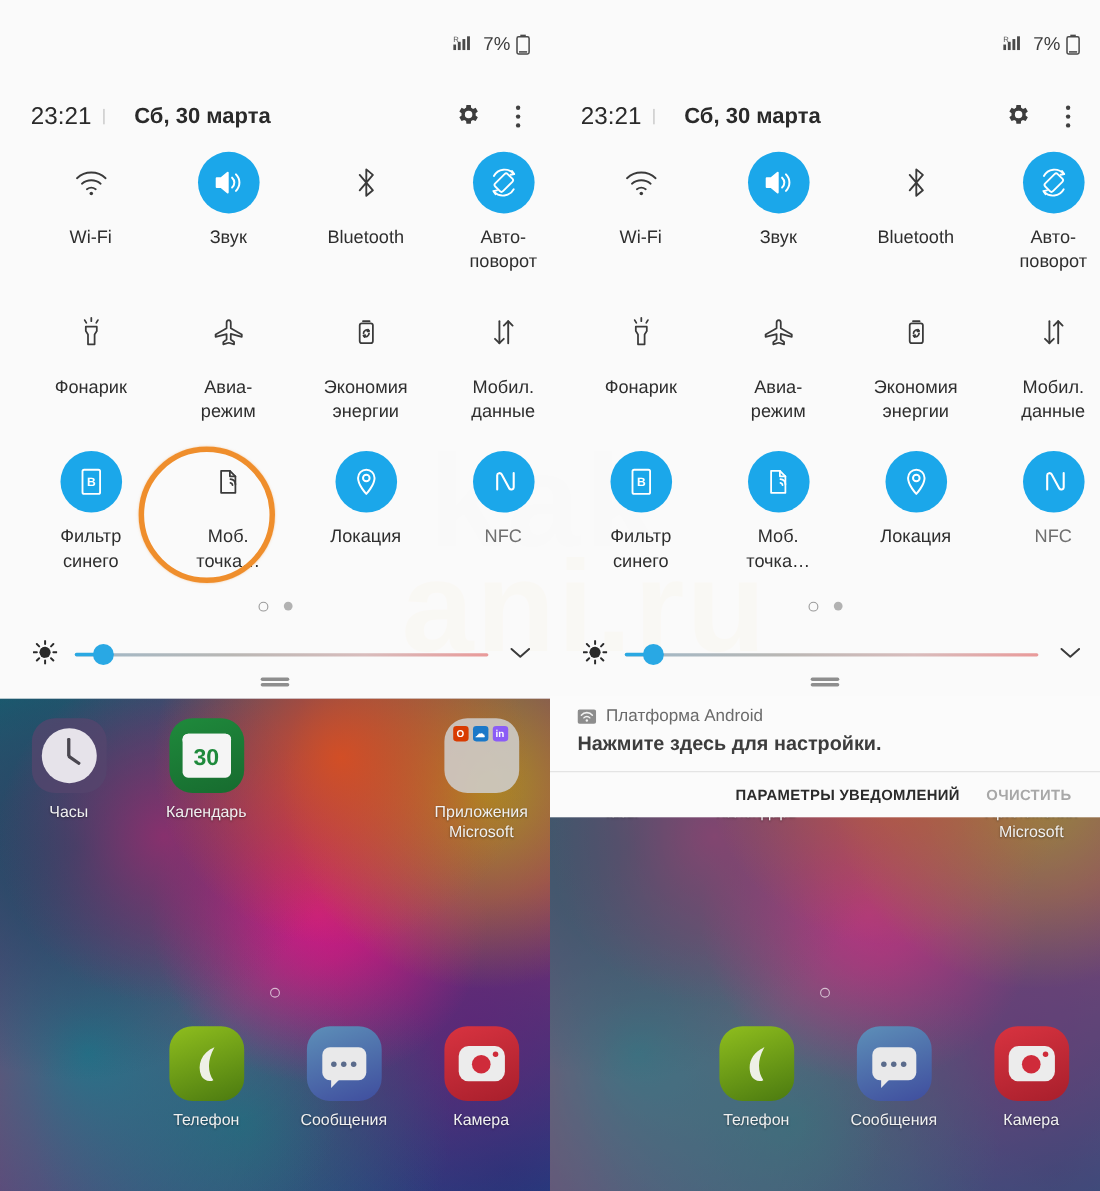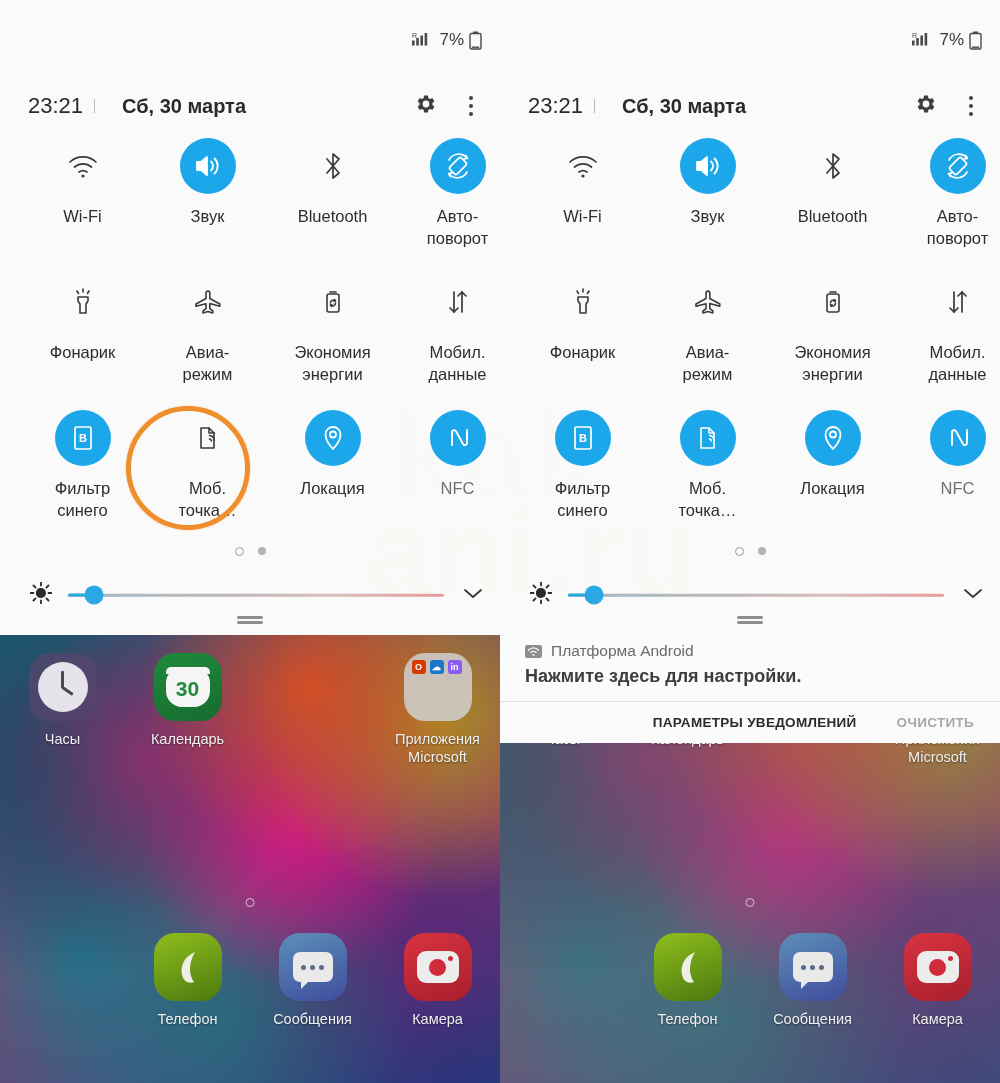--- a/index.html
+++ b/index.html
@@ -228,21 +228,21 @@
     font-size: 22.5px; color: #1d1d1d;
     margin-bottom: 3px; letter-spacing: -0.1px;
   }
   .notif-sub {
     font-size: 18px; color: #3d3d3d; font-weight: bold;
   }
   .notif-actions {
     border-top: 1px solid #e2e2e2;
     height: 42px;
     display: flex; align-items: center; justify-content: flex-end;
-    gap: 40px; padding-right: 26px;
+    gap: 24px; padding-right: 26px;
   }
   .notif-act {
     font-size: 13.5px; font-weight: bold; letter-spacing: 0.3px;
     cursor: pointer;
   }
   .notif-act.primary { color: #2b2b2b; }
   .notif-act.muted   { color: #a8a8a8; }
 
   
   .home {
@@ -310,21 +310,21 @@
     background: #e6e3ea; position: relative;
   }
   .clock-face::before, .clock-face::after {
     content: ""; position: absolute; background: #4a4750; border-radius: 1px;
   }
   .clock-face::before { width: 2.5px; height: 17px; left: 50%; top: 9px; margin-left: -1.2px; transform-origin: 50% 100%; transform: rotate(0deg); }
   .clock-face::after  { width: 2.5px; height: 13px; left: 50%; top: 12px; margin-left: -1.2px; transform-origin: 50% 100%; transform: rotate(125deg); }
 
   .ico-cal { background: linear-gradient(160deg,#1f8a3c,#176b2f); }
   .cal-sheet {
-    width: 44px; height: 40px; border-radius: 16px;
+    width: 44px; height: 40px; border-radius: 5px;
     background: #f5f5f5; display: flex; align-items: center; justify-content: center;
     font-size: 21px; font-weight: bold; color: #1f8a3c; padding-top: 4px;
     position: relative;
   }
   .cal-sheet::before {
     content: ""; position: absolute; left: 0; right: 0; top: 0;
     height: 7px; background: #f5f5f5; border-radius: 5px 5px 0 0;
   }
 
   .ico-ms { background: rgba(208,208,208,0.85); }

